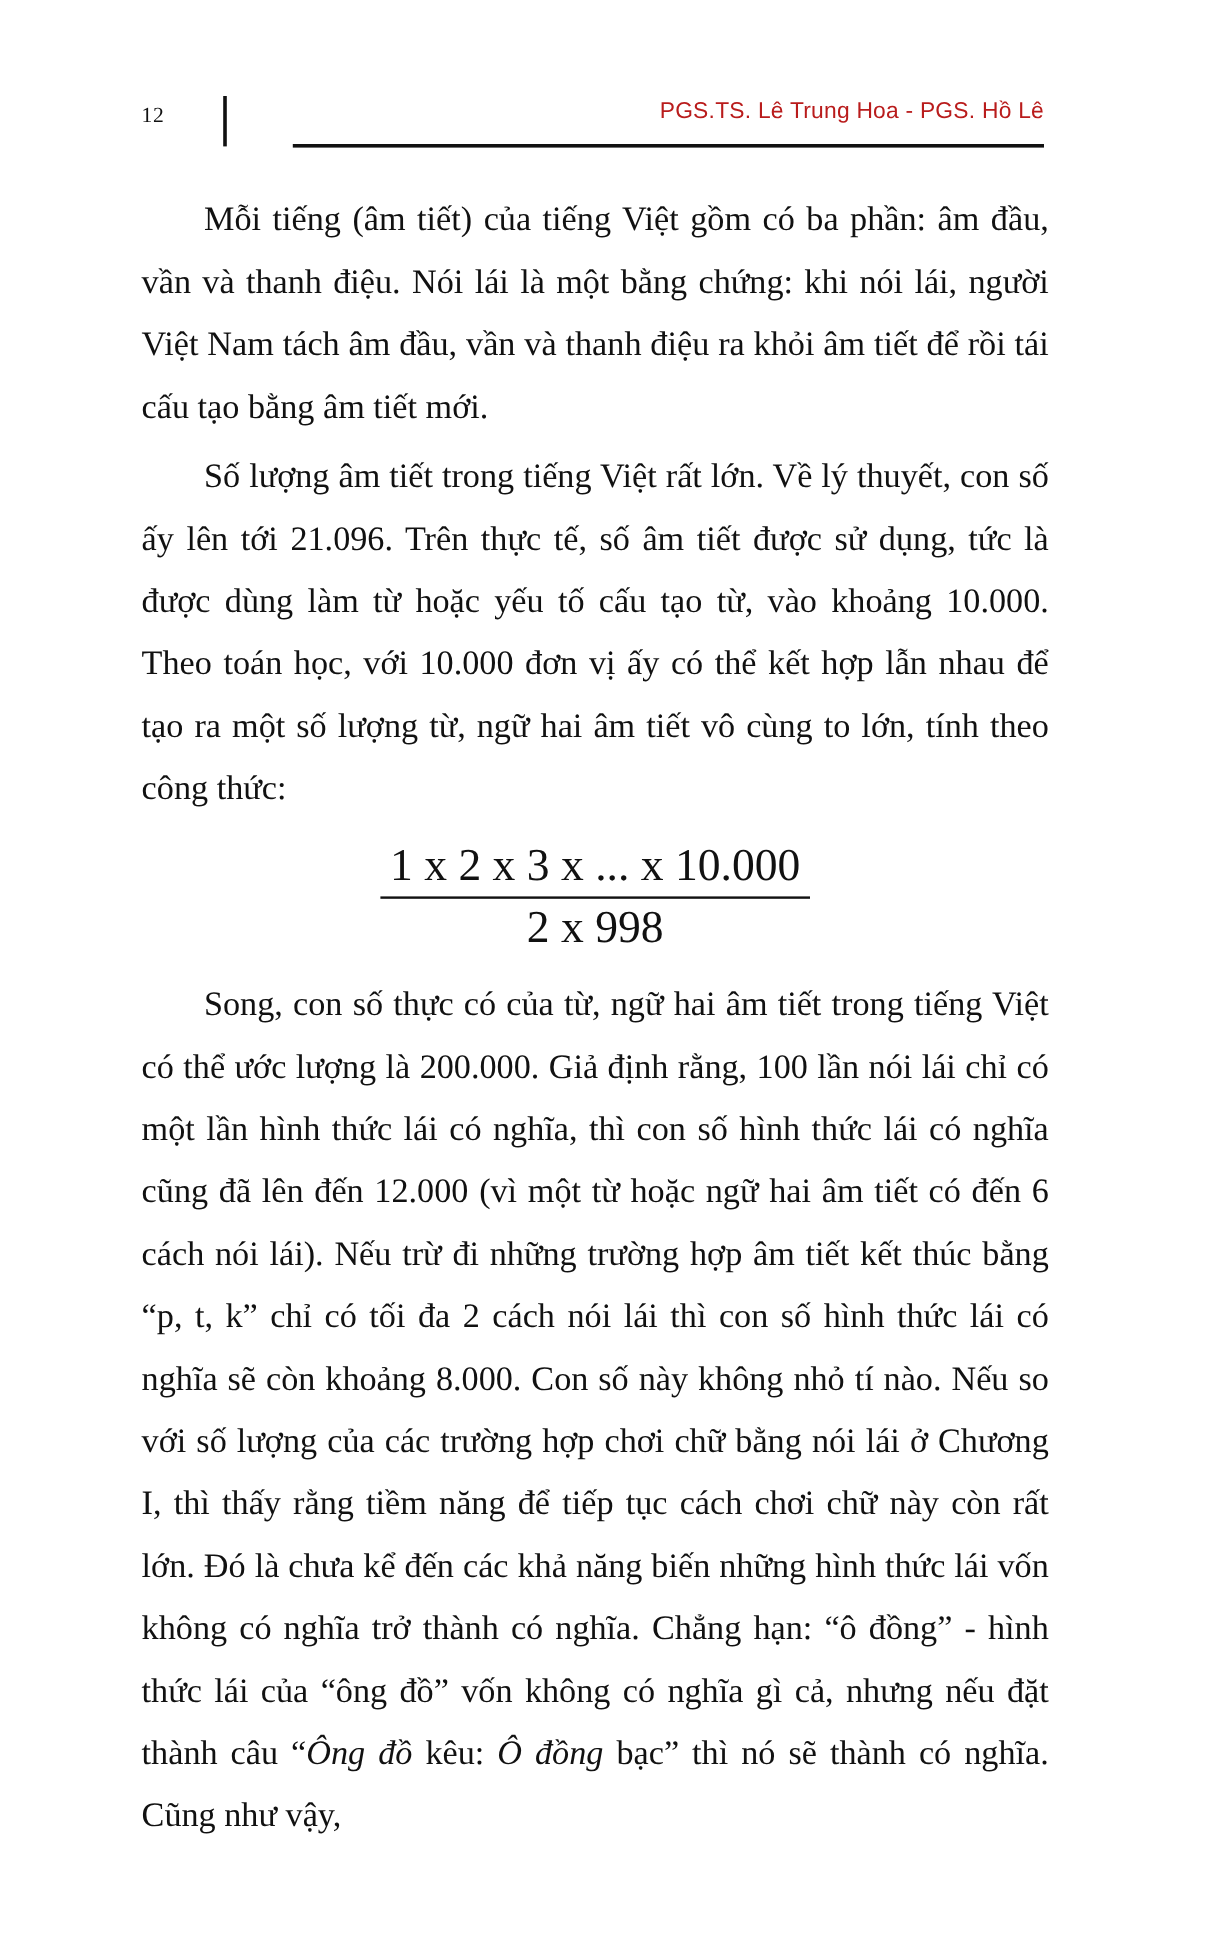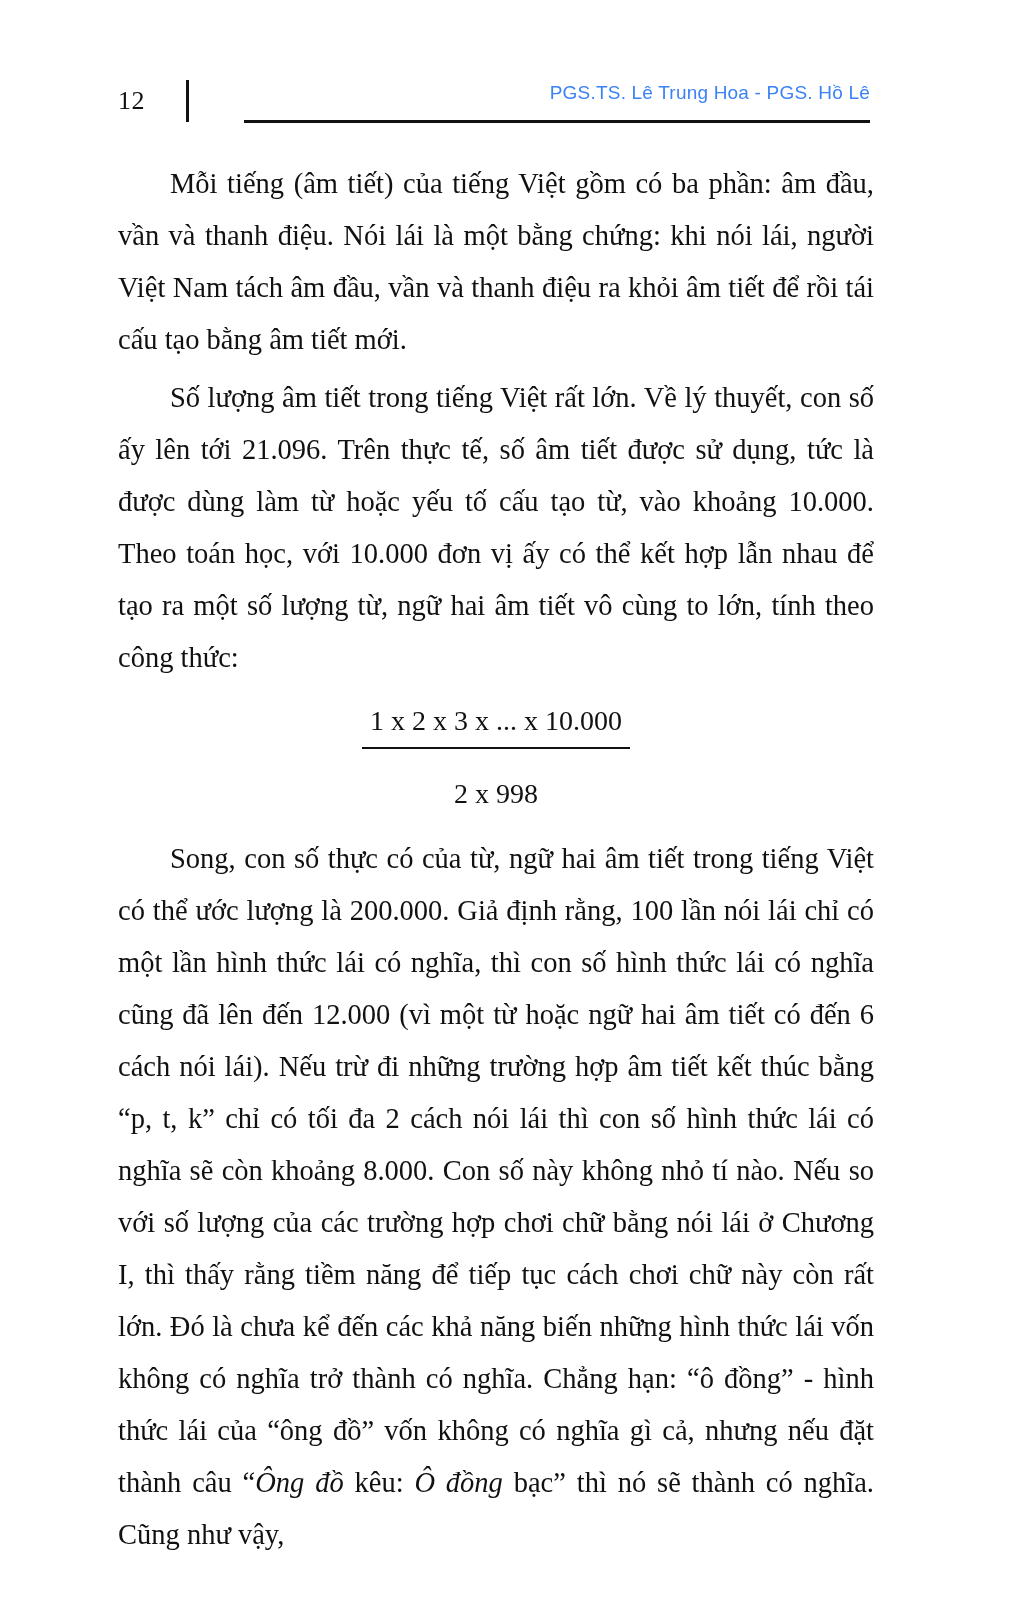--- a/index.html
+++ b/index.html
@@ -26,41 +26,41 @@
     position: absolute;
     top: 78px;
     left: 118px;
     width: 752px;
     height: 52px;
   }
   .folio {
     position: absolute;
     left: 0;
     top: 8px;
-    font-size: 26px;
+    font-size: 18px;
     font-family: "Liberation Serif", serif;
     color: #111;
     letter-spacing: 0.5px;
   }
   .folio-rule {
     position: absolute;
     left: 68px;
     top: 2px;
     width: 3px;
     height: 42px;
     background: #111;
   }
   .header-title {
     position: absolute;
     right: 0;
     top: 4px;
     font-size: 19px;
     font-family: "Liberation Sans", sans-serif;
     letter-spacing: 0.2px;
-    color: #3b82f6;
+    color: #b91c1c;
     white-space: nowrap;
   }
   .header-rule {
     position: absolute;
     left: 126px;
     right: 0;
     top: 42px;
     height: 3px;
     background: #111;
   }
@@ -81,38 +81,38 @@
     color: #111;
     -webkit-font-smoothing: antialiased;
   }
   p.para:last-child {
     margin-bottom: 0;
   }
   
   .formula {
     margin: 14px 0 16px 0;
     text-align: center;
-    font-size: 28px;
+    font-size: 38px;
     line-height: 46px;
     font-family: "Liberation Serif", serif;
     text-decoration: underline;
   }
   .formula .frac {
     display: inline-block;
     text-align: center;
   }
   .formula .numer {
     display: block;
     padding: 0 8px 3px 8px;
     border-bottom: 2px solid #111;
     white-space: nowrap;
   }
   .formula .denom {
     display: block;
-    padding-top: 22px;
+    padding-top: 1px;
     white-space: nowrap;
   }
   em.it {
   }
 </style>
 </head>
 <body>
 
 <div class="page">
 

